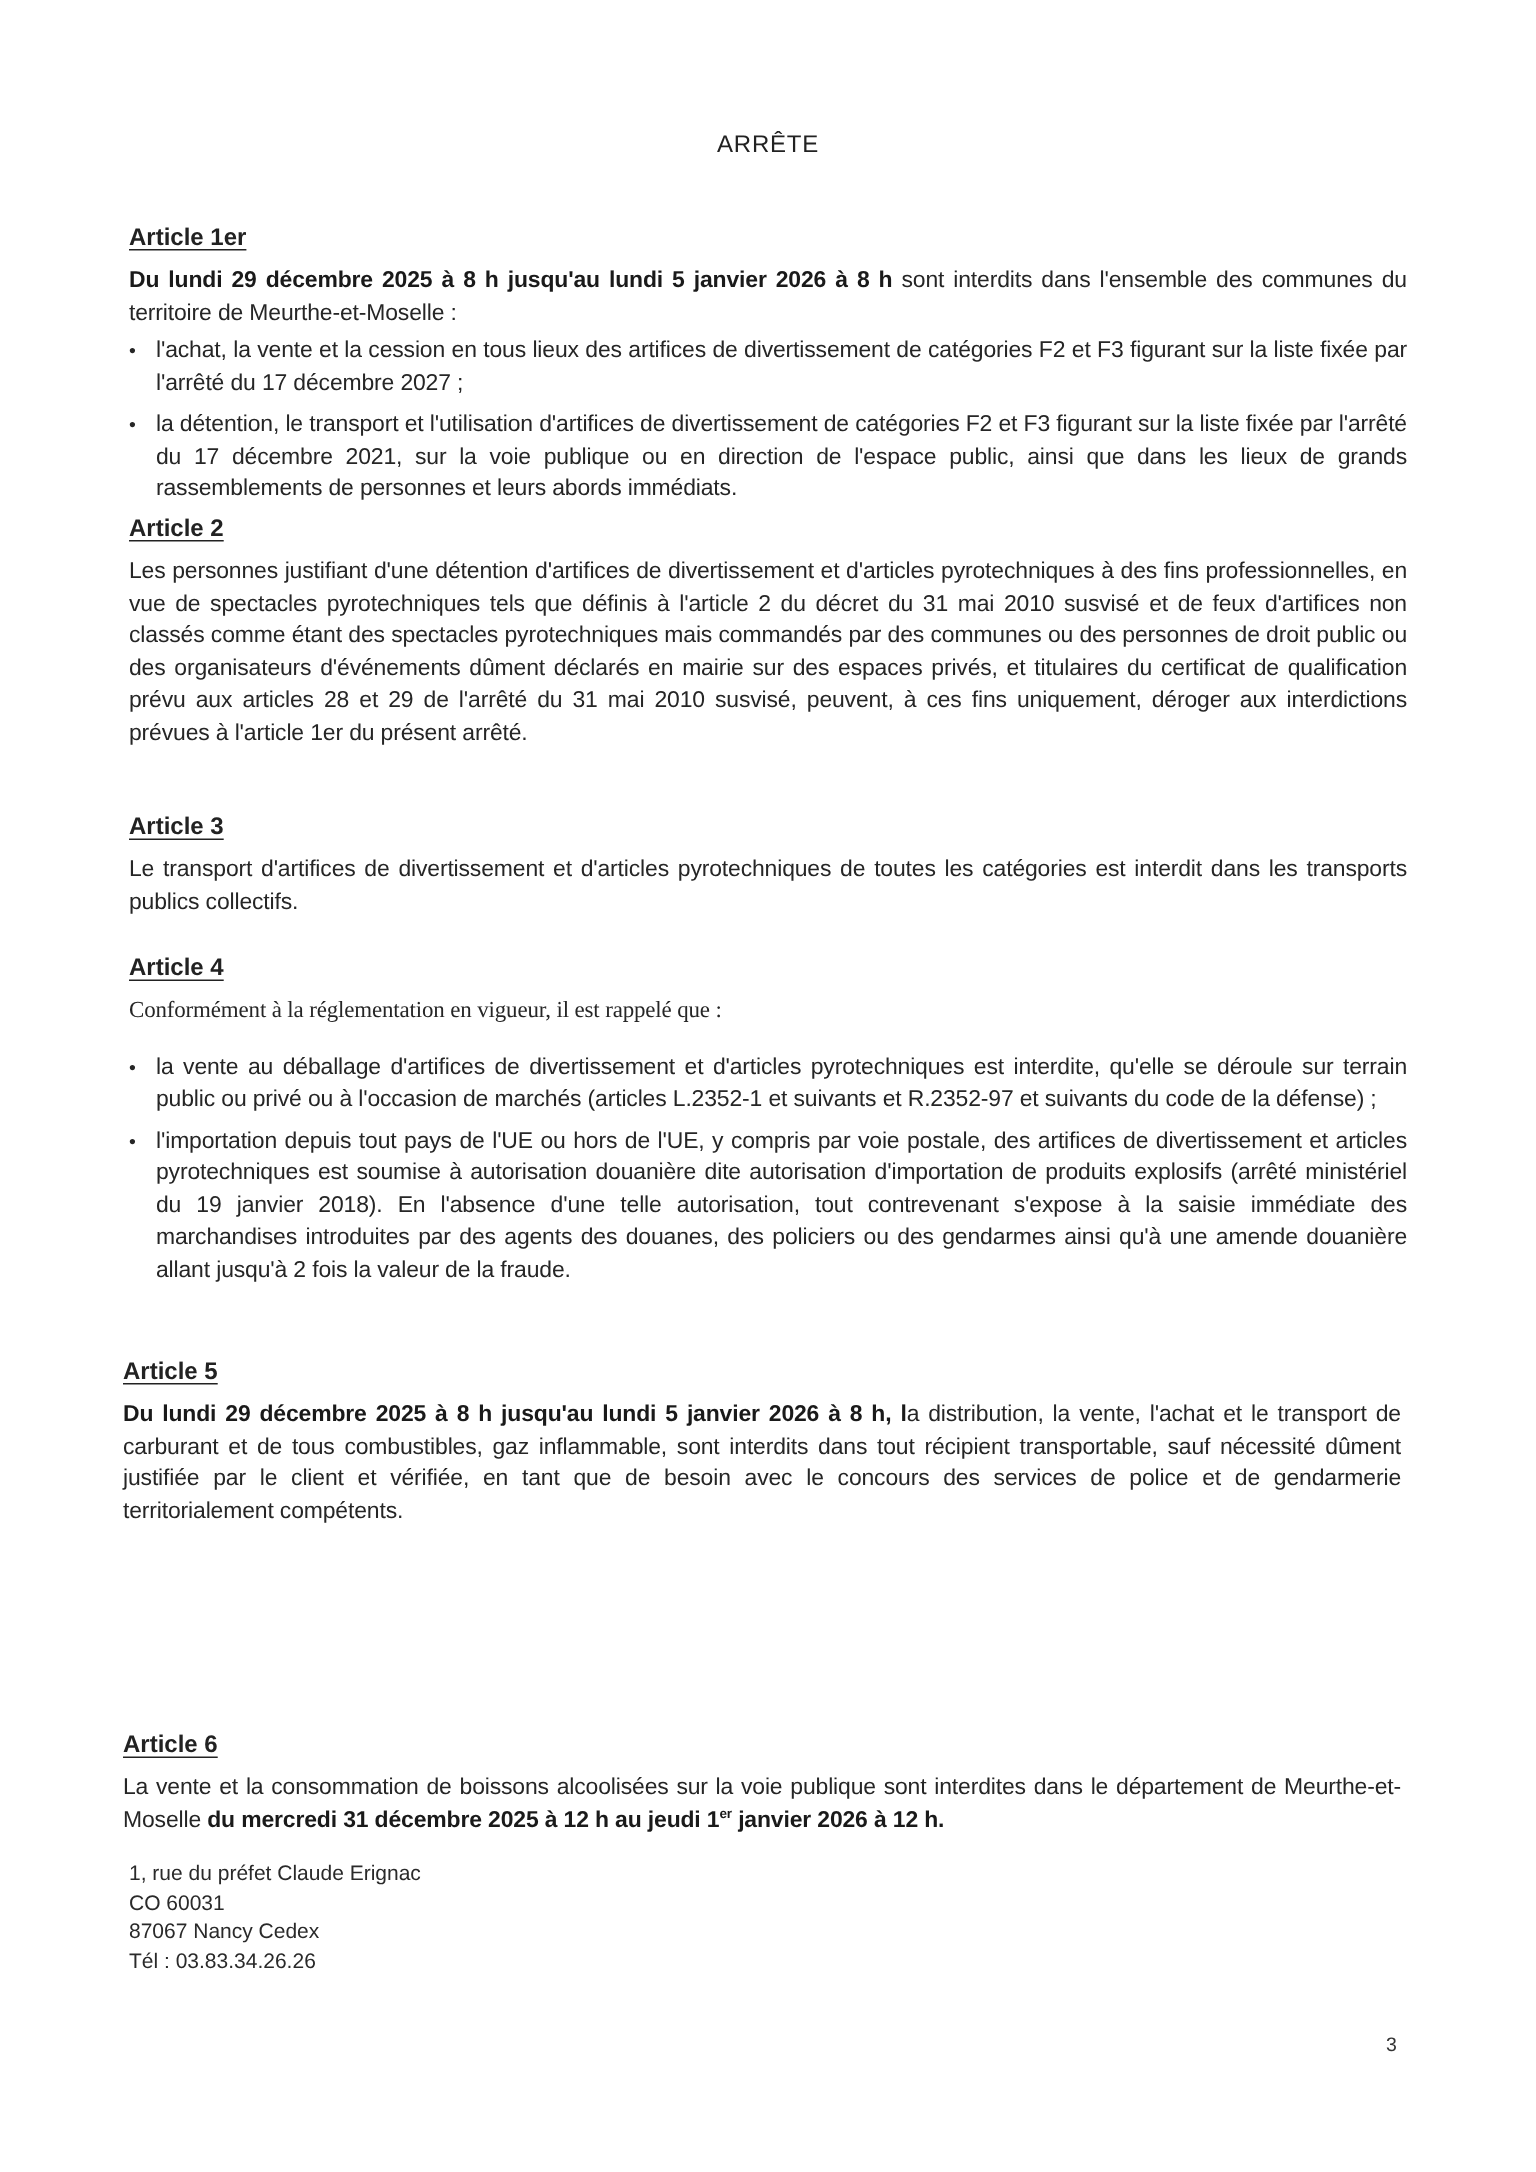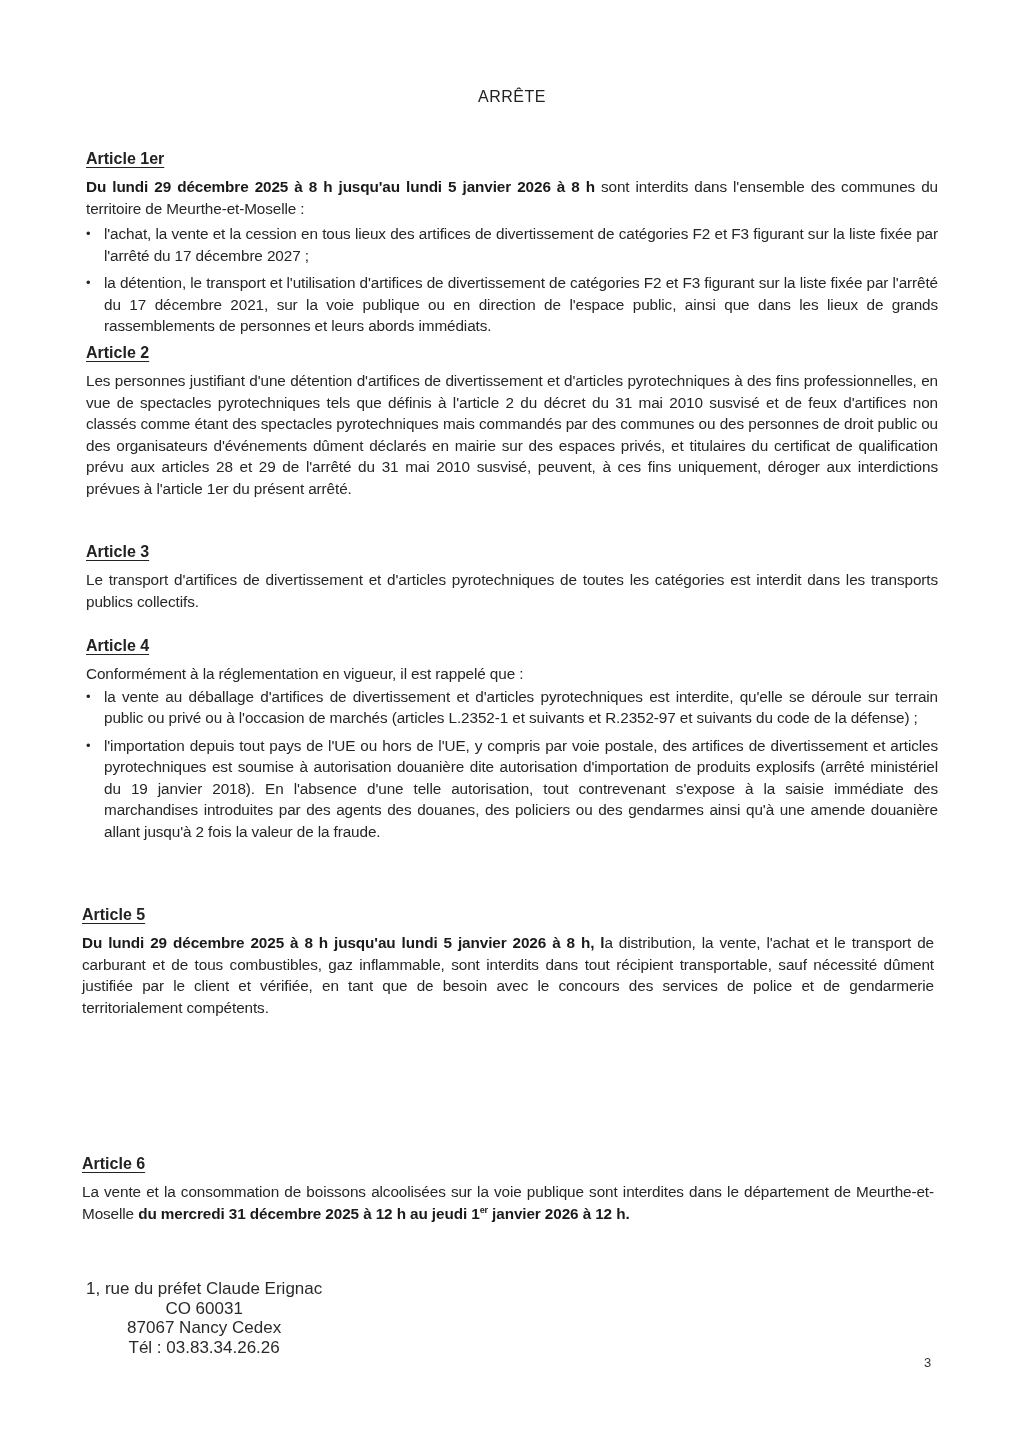--- a/index.html
+++ b/index.html
@@ -25,21 +25,21 @@
     ul.bullets { list-style: none; margin: 0; padding: 0; }
     ul.bullets li {
       position: relative; padding-left: 18px; font-size: 15.3px; line-height: 21.5px;
       text-align: justify; margin: 0 0 6px 0; color: #262626; letter-spacing: -0.1px;
     }
     ul.bullets li .dot {
       position: absolute; left: 0; top: 0; font-size: 13px;
     }
     sup { font-size: 9px; line-height: 0; }
     .footer-address {
-      position: absolute; left: 86px; top: 1279px; font-size: 17px; line-height: 19.5px; color: #2a2a2a; text-align: center;
+      position: absolute; left: 86px; top: 1239px; font-size: 14px; line-height: 19.5px; color: #2a2a2a;
     }
     .footer-address div { white-space: nowrap; }
     .page-number { position: absolute; left: 924px; top: 1355px; font-size: 13px; color: #333; }
   </style>
 </head>
 <body>
 
 <div class="page">
 
   <div class="title">ARRÊTE</div>
@@ -58,21 +58,21 @@
     <p class="para">Les personnes justifiant d'une détention d'artifices de divertissement et d'articles pyrotechniques à des fins professionnelles, en vue de spectacles pyrotechniques tels que définis à l'article 2 du décret du 31 mai 2010 susvisé et de feux d'artifices non classés comme étant des spectacles pyrotechniques mais commandés par des communes ou des personnes de droit public ou des organisateurs d'événements dûment déclarés en mairie sur des espaces privés, et titulaires du certificat de qualification prévu aux articles 28 et 29 de l'arrêté du 31 mai 2010 susvisé, peuvent, à ces fins uniquement, déroger aux interdictions prévues à l'article 1er du présent arrêté.</p>
   </section>
 
   <section class="article" style="top:543px;">
     <div class="heading">Article 3</div>
     <p class="para">Le transport d'artifices de divertissement et d'articles pyrotechniques de toutes les catégories est interdit dans les transports publics collectifs.</p>
   </section>
 
   <section class="article" style="top:637px;">
     <div class="heading">Article 4</div>
-    <p class="para" style="margin-bottom:1px;">Conformément à la réglementation en vigueur, il est rappelé que :</p>
+    <p class="para" style="margin-bottom:16px;font-family:Liberation Serif, serif;">Conformément à la réglementation en vigueur, il est rappelé que :</p>
     <ul class="bullets">
       <li><span class="dot">•</span><span>la vente au déballage d'artifices de divertissement et d'articles pyrotechniques est interdite, qu'elle se déroule sur terrain public ou privé ou à l'occasion de marchés (articles L.2352-1 et suivants et R.2352-97 et suivants du code de la défense) ;</span></li>
       <li><span class="dot">•</span><span>l'importation depuis tout pays de l'UE ou hors de l'UE, y compris par voie postale, des artifices de divertissement et articles pyrotechniques est soumise à autorisation douanière dite autorisation d'importation de produits explosifs (arrêté ministériel du 19 janvier 2018). En l'absence d'une telle autorisation, tout contrevenant s'expose à la saisie immédiate des marchandises introduites par des agents des douanes, des policiers ou des gendarmes ainsi qu'à une amende douanière allant jusqu'à 2 fois la valeur de la fraude.</span></li>
     </ul>
   </section>
 
   <section class="article" style="top:906px; left:82px;">
     <div class="heading">Article 5</div>
     <p class="para"><b>Du lundi 29 décembre 2025 à 8 h jusqu'au lundi 5 janvier 2026 à 8 h, l</b><span>a distribution, la vente, l'achat et le transport de carburant et de tous combustibles, gaz inflammable, sont interdits dans tout récipient transportable, sauf nécessité dûment justifiée par le client et vérifiée, en tant que de besoin avec le concours des services de police et de gendarmerie territorialement compétents.</span></p>
   </section>

